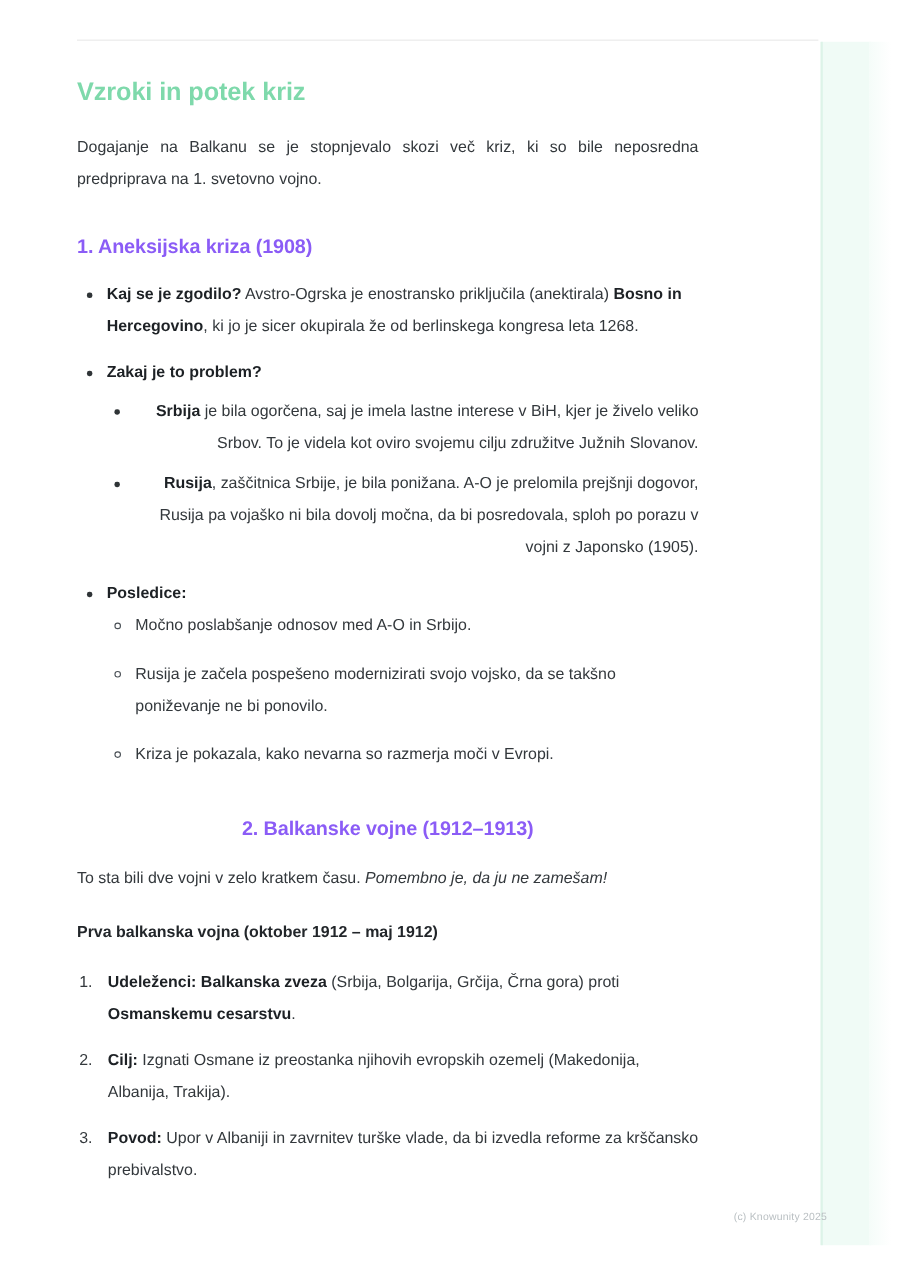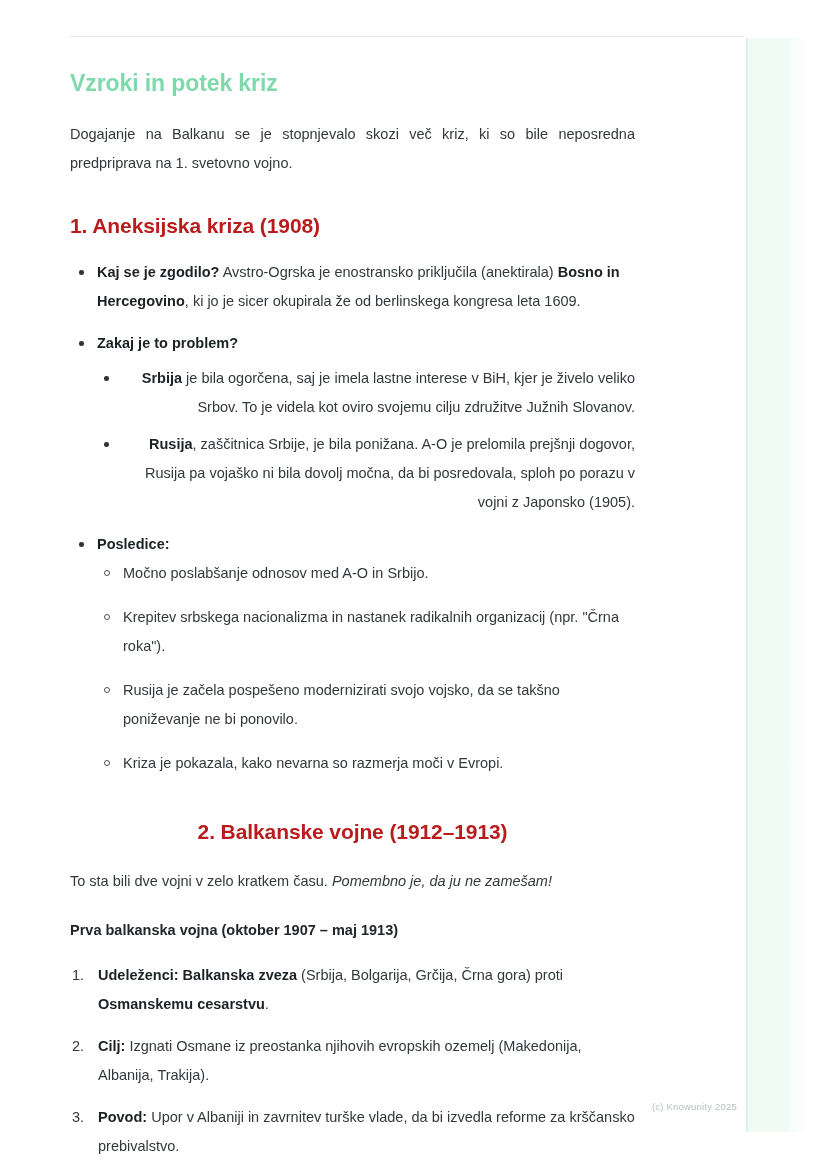--- a/index.html
+++ b/index.html
@@ -72,24 +72,24 @@
   p.intro {
     font-size: 14.5px;
     line-height: 29px;
     color: #33383c;
     margin: 0 0 34px 0;
     text-align: justify;
     width: 565px;
   }
 
   h2.section-title {
-    font-size: 21px;
+    font-size: 18px;
     line-height: 1.35;
     font-weight: 700;
-    color: #b91c1c;
+    color: #8b5cf6;
     margin: 0 0 18px 0;
     letter-spacing: -0.1px;
   }
 
   h2.section-title.second {
     margin-top: 40px;
     margin-bottom: 20px;
     text-align: center;
   }
 
@@ -205,21 +205,21 @@
     font-size: 14.5px;
     line-height: 29px;
     color: #33383c;
   }
 
   b, strong { font-weight: 700; color: #1d2125; }
 
   
   .footer-credit {
     position: absolute;
-    left: 652px;
+    left: 667px;
     top: 1101px;
     font-size: 9.5px;
     color: #b9bfc2;
     letter-spacing: 0.2px;
     white-space: nowrap;
   }
 </style>
 </head>
 <body>
 
@@ -234,52 +234,51 @@
 
     <h1 class="doc-title">Vzroki in potek kriz</h1>
 
     <p class="intro">Dogajanje na Balkanu se je stopnjevalo skozi več kriz, ki so bile neposredna predpriprava na 1. svetovno vojno.</p>
 
     <h2 class="section-title">1. Aneksijska kriza (1908)</h2>
 
     <ul class="lvl1">
 
       <li>
-        <b>Kaj se je zgodilo?</b><span> Avstro-Ogrska je enostransko priključila (anektirala) </span><b>Bosno in Hercegovino</b><span>, ki jo je sicer okupirala že od berlinskega kongresa leta 1609.</span>
+        <b>Kaj se je zgodilo?</b><span> Avstro-Ogrska je enostransko priključila (anektirala) </span><b>Bosno in Hercegovino</b><span>, ki jo je sicer okupirala že od berlinskega kongresa leta 1268.</span>
       </li>
 
       <li>
         <b>Zakaj je to problem?</b>
         <ul class="lvl2">
           <li>
             <b>Srbija</b><span> je bila ogorčena, saj je imela lastne interese v BiH, kjer je živelo veliko Srbov. To je videla kot oviro svojemu cilju združitve Južnih Slovanov.</span>
           </li>
           <li>
             <b>Rusija</b><span>, zaščitnica Srbije, je bila ponižana. A-O je prelomila prejšnji dogovor, Rusija pa vojaško ni bila dovolj močna, da bi posredovala, sploh po porazu v vojni z Japonsko (1905).</span>
           </li>
         </ul>
       </li>
 
       <li>
         <b>Posledice:</b>
         <ul class="lvl2-hollow">
           <li>Močno poslabšanje odnosov med A-O in Srbijo.</li>
-          <li>Krepitev srbskega nacionalizma in nastanek radikalnih organizacij (npr. "Črna roka").</li>
           <li>Rusija je začela pospešeno modernizirati svojo vojsko, da se takšno poniževanje ne bi ponovilo.</li>
           <li>Kriza je pokazala, kako nevarna so razmerja moči v Evropi.</li>
         </ul>
       </li>
 
     </ul>
 
     <h2 class="section-title second">2. Balkanske vojne (1912–1913)</h2>
 
     <p class="para"><span>To sta bili dve vojni v zelo kratkem času. </span><em>Pomembno je, da ju ne zamešam!</em></p>
 
-    <p class="subhead">Prva balkanska vojna (oktober 1907 – maj 1913)</p>
+    <p class="subhead">Prva balkanska vojna (oktober 1912 – maj 1912)</p>
 
     <ol class="numbered">
 
       <li>
         <b>Udeleženci: Balkanska zveza</b><span> (Srbija, Bolgarija, Grčija, Črna gora) proti </span><b>Osmanskemu cesarstvu</b><span>.</span>
       </li>
 
       <li>
         <b>Cilj:</b><span> Izgnati Osmane iz preostanka njihovih evropskih ozemelj (Makedonija, Albanija, Trakija).</span>
       </li>

